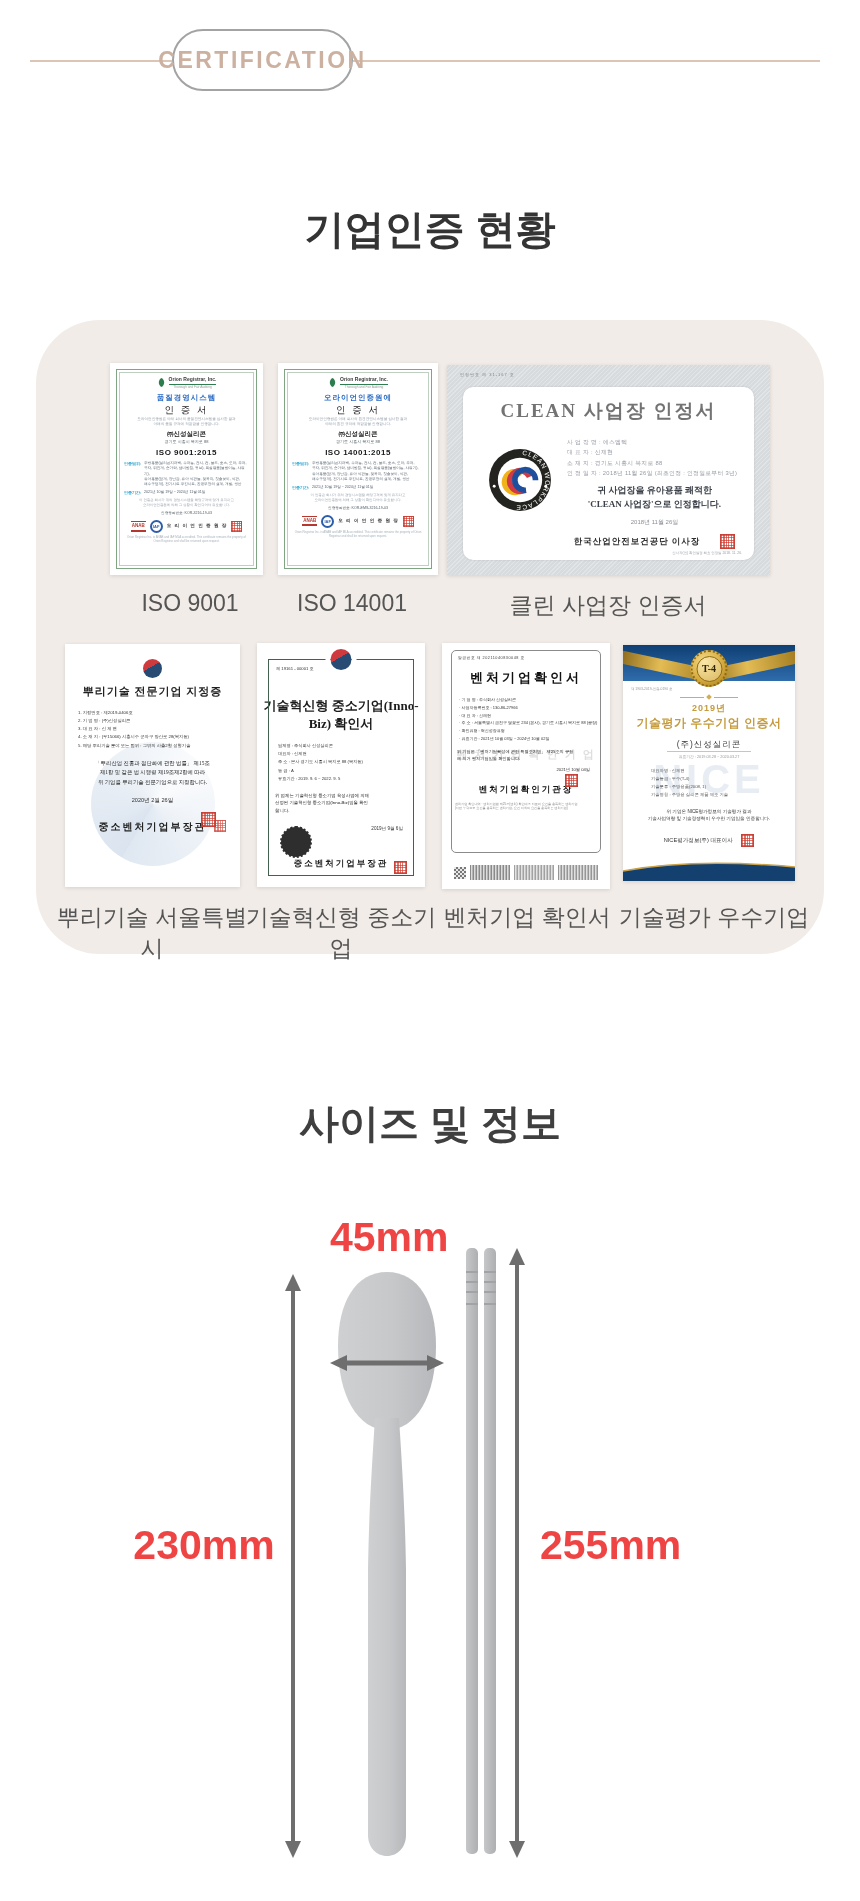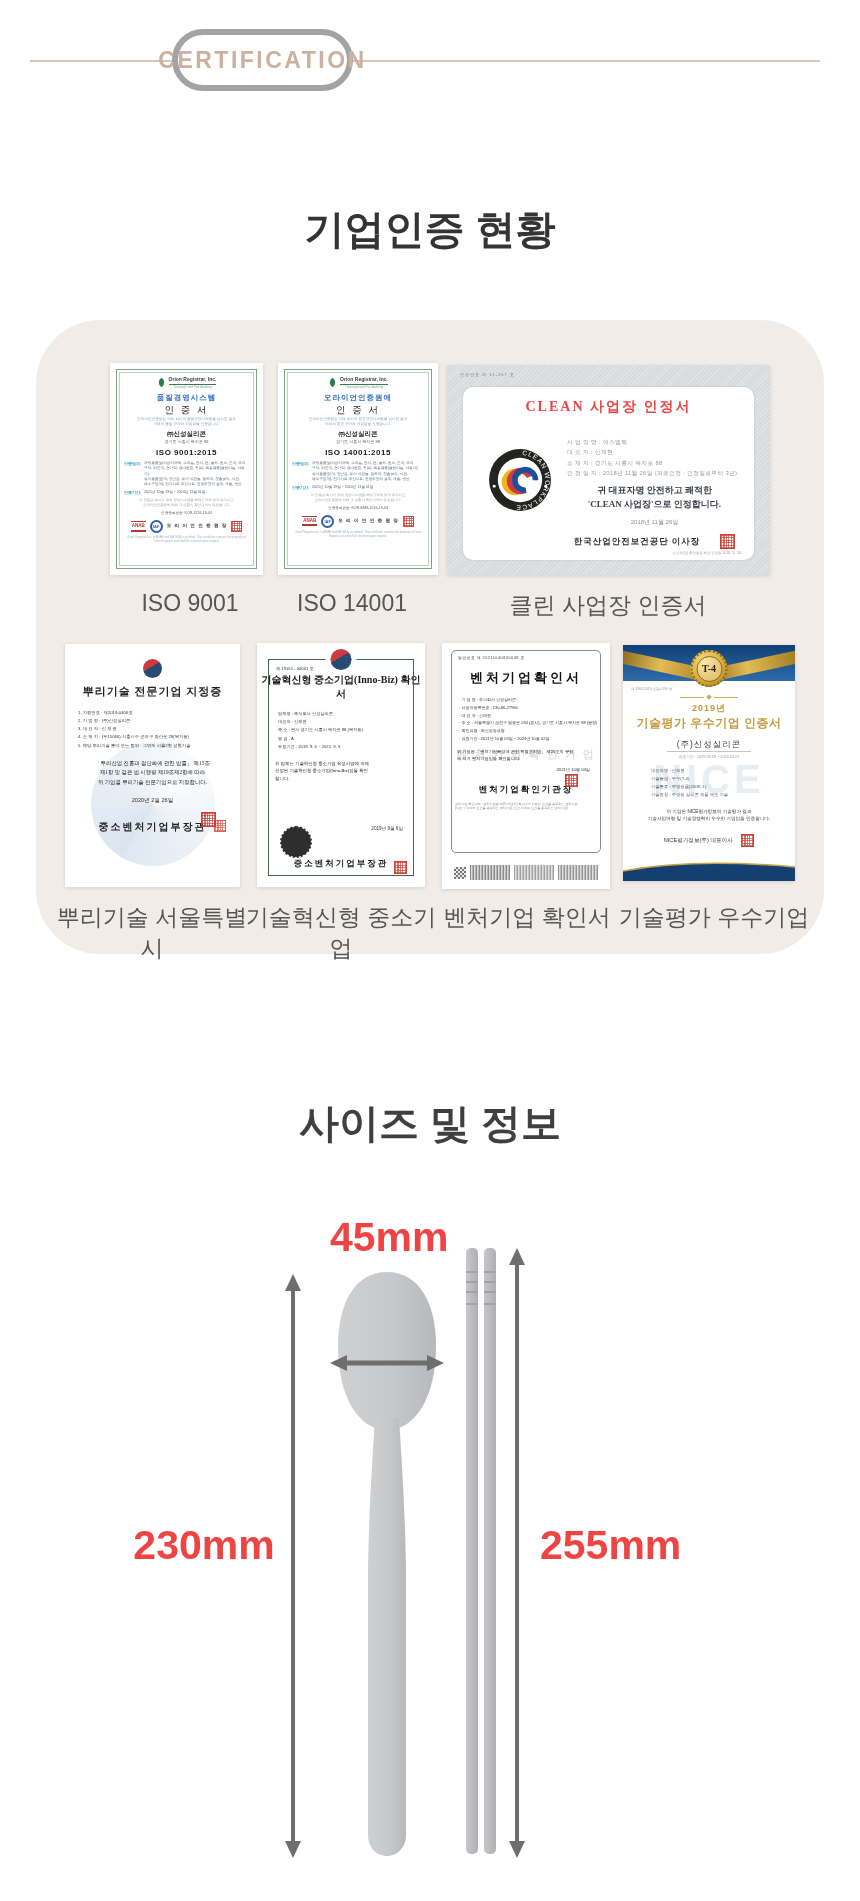--- a/index.html
+++ b/index.html
@@ -2,21 +2,21 @@
 <html><head>
 <meta charset="utf-8">
 <style>
   html,body{margin:0;padding:0;background:#fff;}
   .page{position:relative;width:860px;height:1901px;background:#ffffff;overflow:hidden;
         font-family:"Liberation Sans",sans-serif;margin:0 auto;}
   .abs{position:absolute;}
 
   
   .hline{position:absolute;height:0;border-top:2px solid #dcc5b5;}
-  .badge{position:absolute;left:172px;top:29px;width:181px;height:62px;border:6px solid #a3a3a3;
+  .badge{position:absolute;left:172px;top:29px;width:181px;height:62px;border:2px solid #a3a3a3;
          border-radius:33px;display:flex;align-items:center;justify-content:center;background:#fff;box-sizing:border-box;}
   .badge span{font-size:23px;font-weight:700;letter-spacing:2.5px;color:#ccb1a0;}
   .subtitle{position:absolute;left:0;top:166px;width:860px;text-align:center;
             font-size:27px;font-weight:500;color:#4c4c4c;}
   .h-title{position:absolute;left:0;top:202px;width:860px;text-align:center;
            font-size:40px;font-weight:800;color:#343434;}
 
   
   .panel{position:absolute;left:36px;top:320px;width:788px;height:634px;background:#f1ece7;border-radius:64px;}
 
@@ -54,21 +54,21 @@
   .s11{width:11px;height:11px;flex:none;}
   .s13{width:13px;height:13px;}
   .s15{width:15px;height:15px;flex:none;}
 
   
   .clean{background-color:#d8dbde;
      background-image:repeating-linear-gradient(135deg,rgba(255,255,255,.25) 0 1px,transparent 1px 3px);}
   .clean-doc{position:absolute;top:7px;left:13px;font-size:4px;color:#7c8288;letter-spacing:1px;}
   .clean-card{position:absolute;inset:22px 16px 15px;background:#fff;border-radius:10px;box-shadow:0 0 2px rgba(0,0,0,.15);}
   .clean-title{margin-top:11px;text-align:center;font-family:"Liberation Serif",serif;
-               font-size:14px;font-weight:700;color:#ef4444;letter-spacing:2px;}
+               font-size:19px;font-weight:700;color:#737373;letter-spacing:2px;}
   .clean-logo{position:absolute;left:24px;top:60px;width:66px;height:66px;}
   .clean-right{position:absolute;left:104px;right:12px;top:50px;text-align:left;}
   .clean-info{font-size:5.8px;color:#959aa3;line-height:1.78;letter-spacing:.3px;white-space:nowrap;overflow:hidden;}
   .clean-bodyl{text-align:center;font-family:"Liberation Serif",serif;font-size:9px;font-weight:700;color:#3c4049;line-height:1.55;}
   .clean-date{text-align:center;font-size:6px;color:#8b8f96;margin-top:6px;}
   .clean-signrow{display:flex;align-items:center;justify-content:center;gap:20px;margin-top:7px;}
   .clean-sign{font-size:8.5px;font-weight:700;color:#2e2e2e;font-family:"Liberation Serif",serif;letter-spacing:1px;}
   .clean-foot{position:absolute;bottom:5px;right:12px;font-size:3.4px;color:#9aa0a6;}
 
   
@@ -87,21 +87,21 @@
   .pp-signrow{position:relative;margin-top:11px;text-align:center;}
   .pp-sign{font-family:"Liberation Serif",serif;font-size:10px;font-weight:700;color:#222;letter-spacing:2px;}
   .pp-st1{position:absolute;right:24px;top:-4px;width:15px;height:15px;}
   .pp-st2{position:absolute;right:14px;top:4px;width:12px;height:12px;opacity:.85;}
 
   
   .ib-frame{position:absolute;inset:16px 11px 11px;border:1.5px solid #44604f;}
   .ib-gov{position:absolute;top:6px;left:50%;transform:translateX(-50%);width:21px;height:21px;border-radius:50%;
           background:linear-gradient(150deg,#cf3a3f 42%,#274b72 42%);box-shadow:0 0 0 5px #fff;}
   .ib-doc{position:absolute;top:23px;left:19px;font-size:4.2px;color:#333;}
-  .ib-title{padding-top:30px;text-align:center;font-family:"Liberation Serif",serif;font-size:10px;font-weight:700;color:#1c1c1c;}
+  .ib-title{padding-top:54px;text-align:center;font-family:"Liberation Serif",serif;font-size:13px;font-weight:700;color:#1c1c1c;}
   .ib-fields{margin:9px 0 0 21px;text-align:left;}
   .ib-fields div{font-size:4.2px;color:#333;line-height:1.95;white-space:nowrap;overflow:hidden;}
   .ib-body{margin:9px 18px 0;text-align:left;}
   .ib-body div{font-size:4.4px;color:#222;line-height:1.7;}
   .ib-seal{position:absolute;left:24px;bottom:30px;width:30px;height:30px;border-radius:50%;
            background:#2e2e2e;outline:2px dotted #2e2e2e;outline-offset:-1px;}
   .ib-date{position:absolute;right:22px;bottom:56px;font-size:4.6px;color:#333;}
   .ib-signrow{position:absolute;bottom:17px;left:0;right:0;text-align:center;}
   .ib-sign{font-family:"Liberation Serif",serif;font-size:8.5px;font-weight:700;letter-spacing:2px;color:#222;}
   .ib-stamp{position:absolute;right:18px;bottom:13px;width:13px;height:13px;}
@@ -289,21 +289,21 @@
           <circle cx="57" cy="38" r="1.4" fill="#fff"></circle>
         <circle cx="27" cy="34" r="10" fill="none" stroke="#f0b31c" stroke-width="5.5" stroke-dasharray="48 16" transform="rotate(35 27 34)"></circle>
         <circle cx="32" cy="33" r="10" fill="none" stroke="#cf3a45" stroke-width="5.5" stroke-dasharray="48 16" transform="rotate(60 32 33)"></circle>
         <circle cx="37" cy="32" r="10" fill="none" stroke="#1e4f9c" stroke-width="5.5" stroke-dasharray="48 16" transform="rotate(85 37 32)"></circle>
       </svg>
       <div class="clean-right">
         <div class="clean-info">사 업 장 명 : 에스엠텍</div>
         <div class="clean-info">대  표  자 : 신제현</div>
         <div class="clean-info">소  재  지 : 경기도 시흥시 복지로 88</div>
         <div class="clean-info">인 정 일 자 : 2018년 11월 26일  (최초인정 : 인정일로부터 3년)</div>
-        <div class="clean-bodyl" style="margin-top:6px;">귀 대표자명 안전하고 쾌적한</div>
+        <div class="clean-bodyl" style="margin-top:6px;">귀 사업장을 유아용품 쾌적한</div>
         <div class="clean-bodyl">'CLEAN 사업장'으로 인정합니다.</div>
         <div class="clean-date">2018년  11월  26일</div>
         <div class="clean-signrow">
           <span class="clean-sign">한국산업안전보건공단  이사장</span>
           <span class="stamp s15"></span>
         </div>
       </div>
       <div class="clean-foot">심사자(인)  확인일정  최초 인정일 2018. 11. 26.</div>
     </div>
   </div>

